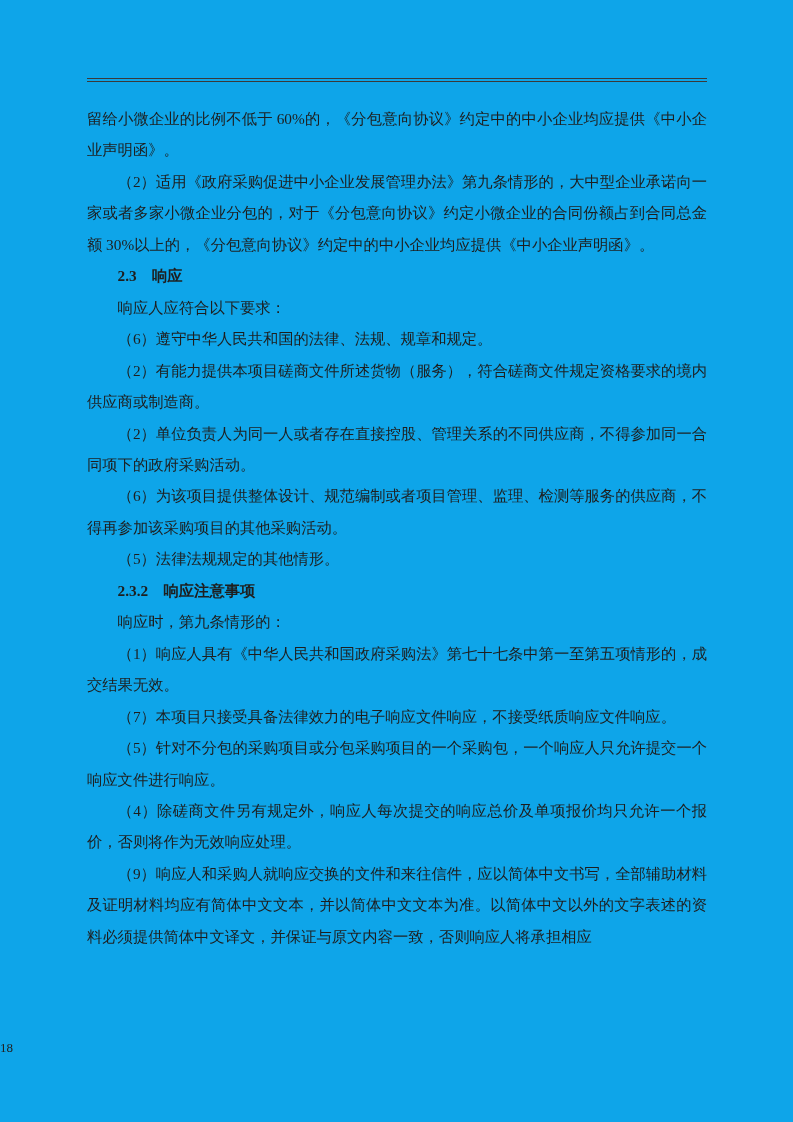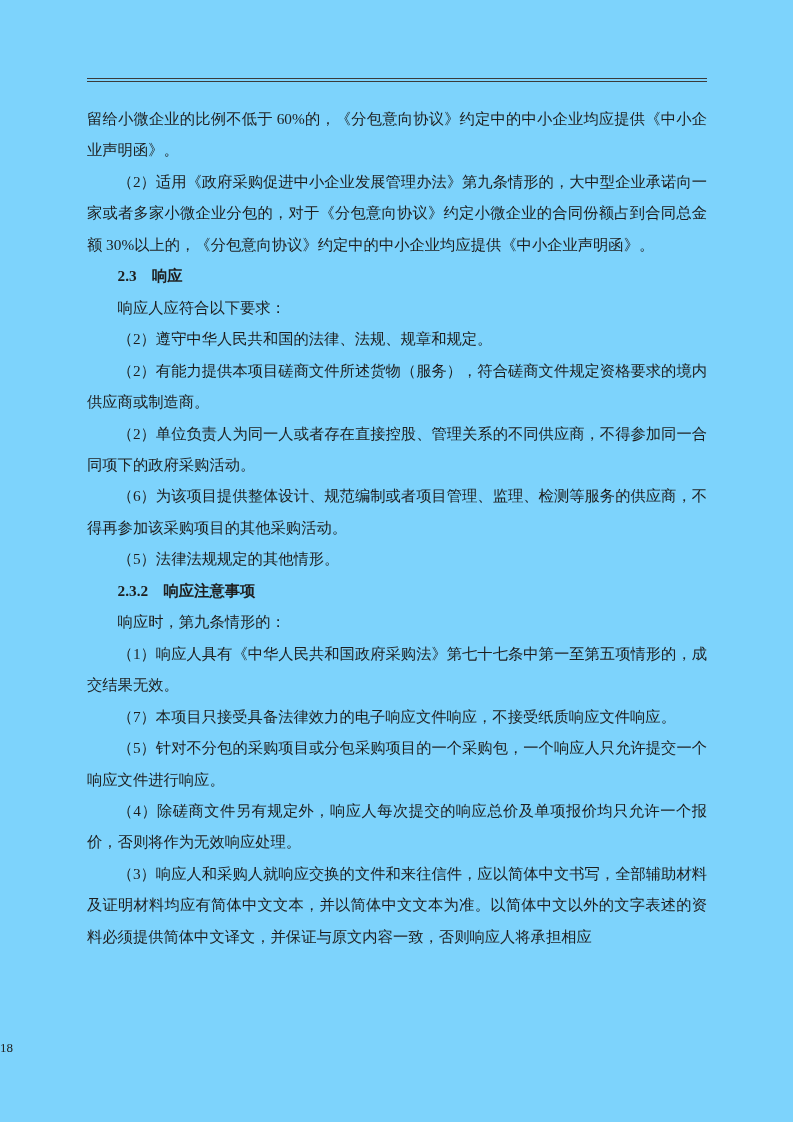--- a/index.html
+++ b/index.html
@@ -5,21 +5,21 @@
   html, body {
     margin: 0;
     padding: 0;
     background: #e8e8e8;
   }
   .page {
     position: relative;
     width: 793px;
     height: 1122px;
     margin: 0 auto;
-    background: #7dd3fc;
+    background: #0ea5e9;
     font-family: "Liberation Serif", "DejaVu Serif", serif;
     color: #1e1e1e;
     overflow: hidden;
   }
   .content {
     position: absolute;
     left: 87px;
     top: 78px;
     width: 620px;
   }
@@ -67,30 +67,30 @@
 <div class="page">
 
   <div class="content">
     <div class="header-rule"></div>
 
     <div class="text-block">
       <p class="para noindent">留给小微企业的比例不低于 60%的，《分包意向协议》约定中的中小企业均应提供《中小企业声明函》。</p>
       <p class="para">（2）适用《政府采购促进中小企业发展管理办法》第九条情形的，大中型企业承诺向一家或者多家小微企业分包的，对于《分包意向协议》约定小微企业的合同份额占到合同总金额 30%以上的，《分包意向协议》约定中的中小企业均应提供《中小企业声明函》。</p>
       <p class="heading">2.3　响应</p>
       <p class="para">响应人应符合以下要求：</p>
-      <p class="para">（2）遵守中华人民共和国的法律、法规、规章和规定。</p>
+      <p class="para">（6）遵守中华人民共和国的法律、法规、规章和规定。</p>
       <p class="para">（2）有能力提供本项目磋商文件所述货物（服务），符合磋商文件规定资格要求的境内供应商或制造商。</p>
       <p class="para">（2）单位负责人为同一人或者存在直接控股、管理关系的不同供应商，不得参加同一合同项下的政府采购活动。</p>
       <p class="para">（6）为该项目提供整体设计、规范编制或者项目管理、监理、检测等服务的供应商，不得再参加该采购项目的其他采购活动。</p>
       <p class="para">（5）法律法规规定的其他情形。</p>
       <p class="heading">2.3.2　响应注意事项</p>
       <p class="para">响应时，第九条情形的：</p>
       <p class="para">（1）响应人具有《中华人民共和国政府采购法》第七十七条中第一至第五项情形的，成交结果无效。</p>
       <p class="para">（7）本项目只接受具备法律效力的电子响应文件响应，不接受纸质响应文件响应。</p>
       <p class="para">（5）针对不分包的采购项目或分包采购项目的一个采购包，一个响应人只允许提交一个响应文件进行响应。</p>
       <p class="para">（4）除磋商文件另有规定外，响应人每次提交的响应总价及单项报价均只允许一个报价，否则将作为无效响应处理。</p>
-      <p class="para">（3）响应人和采购人就响应交换的文件和来往信件，应以简体中文书写，全部辅助材料及证明材料均应有简体中文文本，并以简体中文文本为准。以简体中文以外的文字表述的资料必须提供简体中文译文，并保证与原文内容一致，否则响应人将承担相应</p>
+      <p class="para">（9）响应人和采购人就响应交换的文件和来往信件，应以简体中文书写，全部辅助材料及证明材料均应有简体中文文本，并以简体中文文本为准。以简体中文以外的文字表述的资料必须提供简体中文译文，并保证与原文内容一致，否则响应人将承担相应</p>
     </div>
   </div>
 
   <div class="page-number">18</div>
 
 </div>
 
 </body></html>

